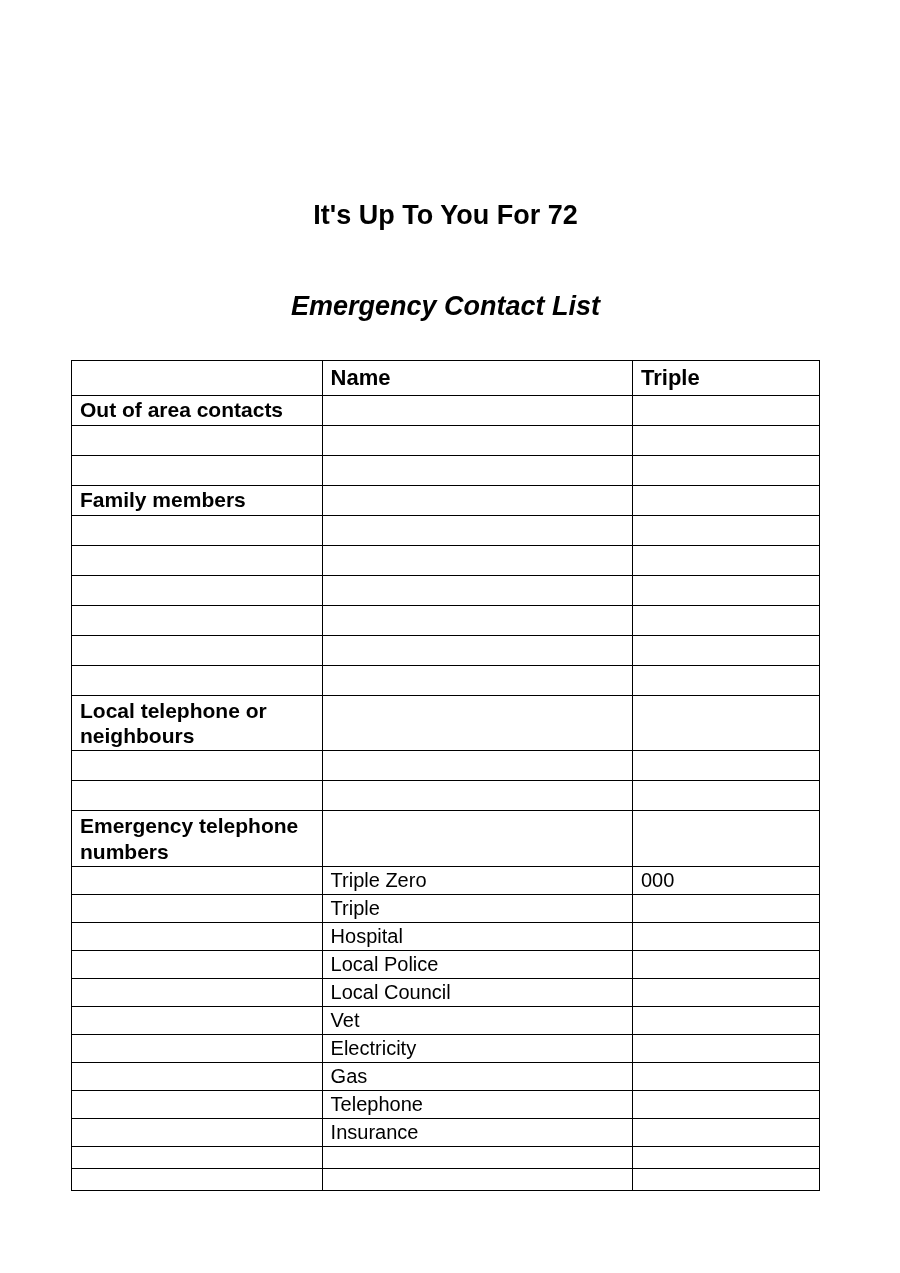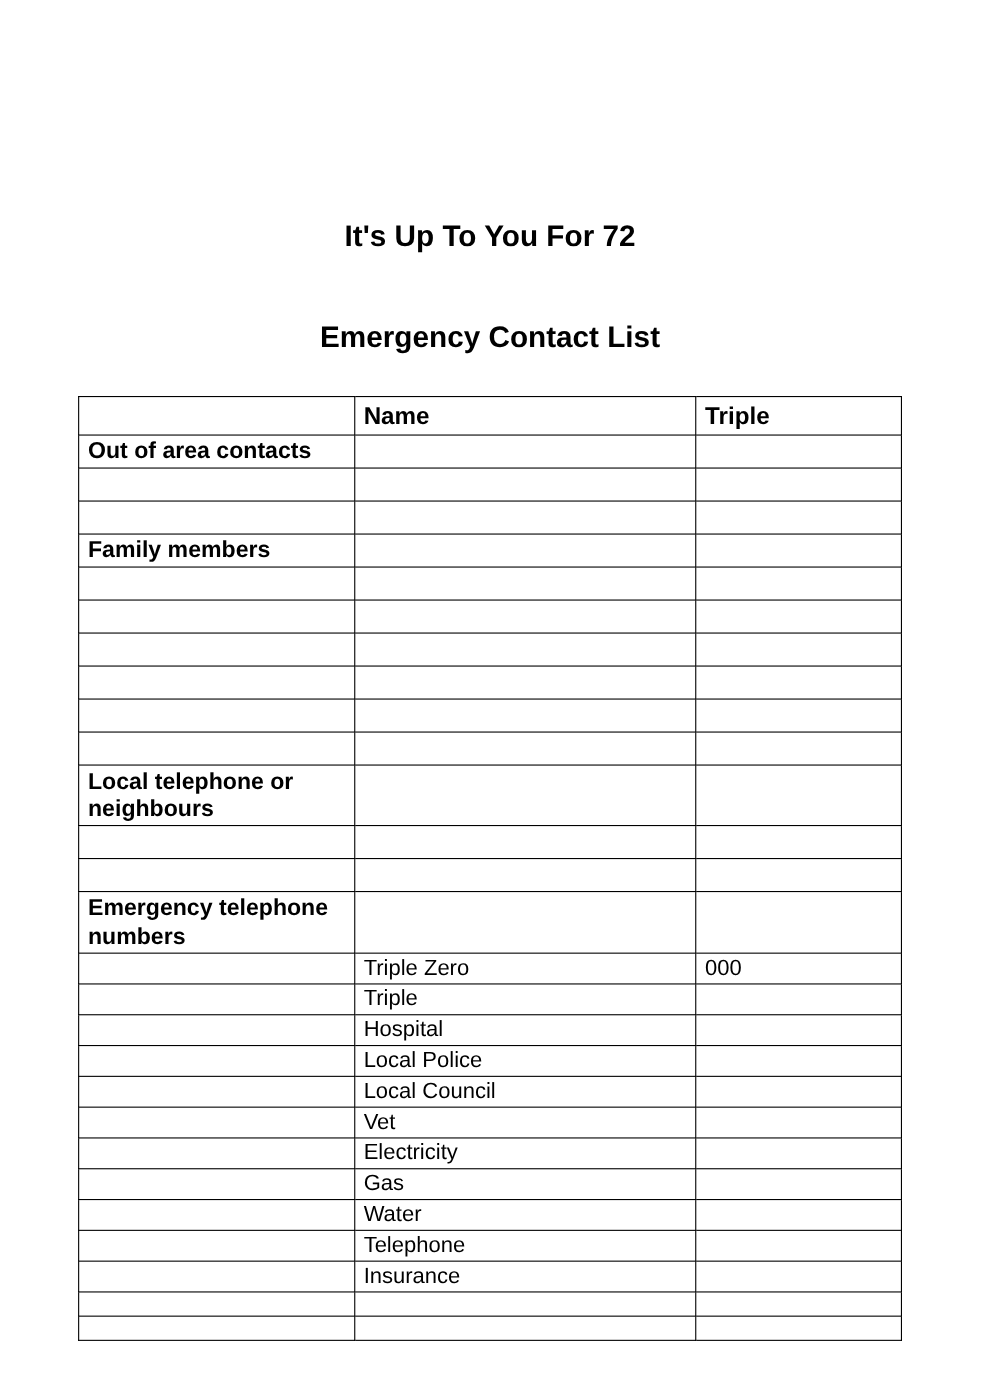--- a/index.html
+++ b/index.html
@@ -21,20 +21,21 @@
       text-align: center;
       font-size: 27px;
       font-weight: bold;
       margin-bottom: 60px;
     }
     .title2 {
       text-align: center;
       font-size: 27px;
       font-weight: bold;
       margin-bottom: 38px;
+      font-style: italic;
     }
     table {
       width: 100%;
       border-collapse: collapse;
     }
     td, th {
       border: 1px solid #000000;
       padding: 2px 8px;
       text-align: left;
       font-size: 20px;
@@ -187,25 +188,20 @@
           <td class="col-name">Electricity</td>
           <td class="col-phone"></td>
         </tr>
         <tr>
           <td class="col-label"></td>
           <td class="col-name">Gas</td>
           <td class="col-phone"></td>
         </tr>
         <tr>
           <td class="col-label"></td>
-          <td class="col-name">Water</td>
-          <td class="col-phone"></td>
-        </tr>
-        <tr>
-          <td class="col-label"></td>
           <td class="col-name">Telephone</td>
           <td class="col-phone"></td>
         </tr>
         <tr>
           <td class="col-label"></td>
           <td class="col-name">Insurance</td>
           <td class="col-phone"></td>
         </tr>
         <tr>
           <td class="col-label"></td>

